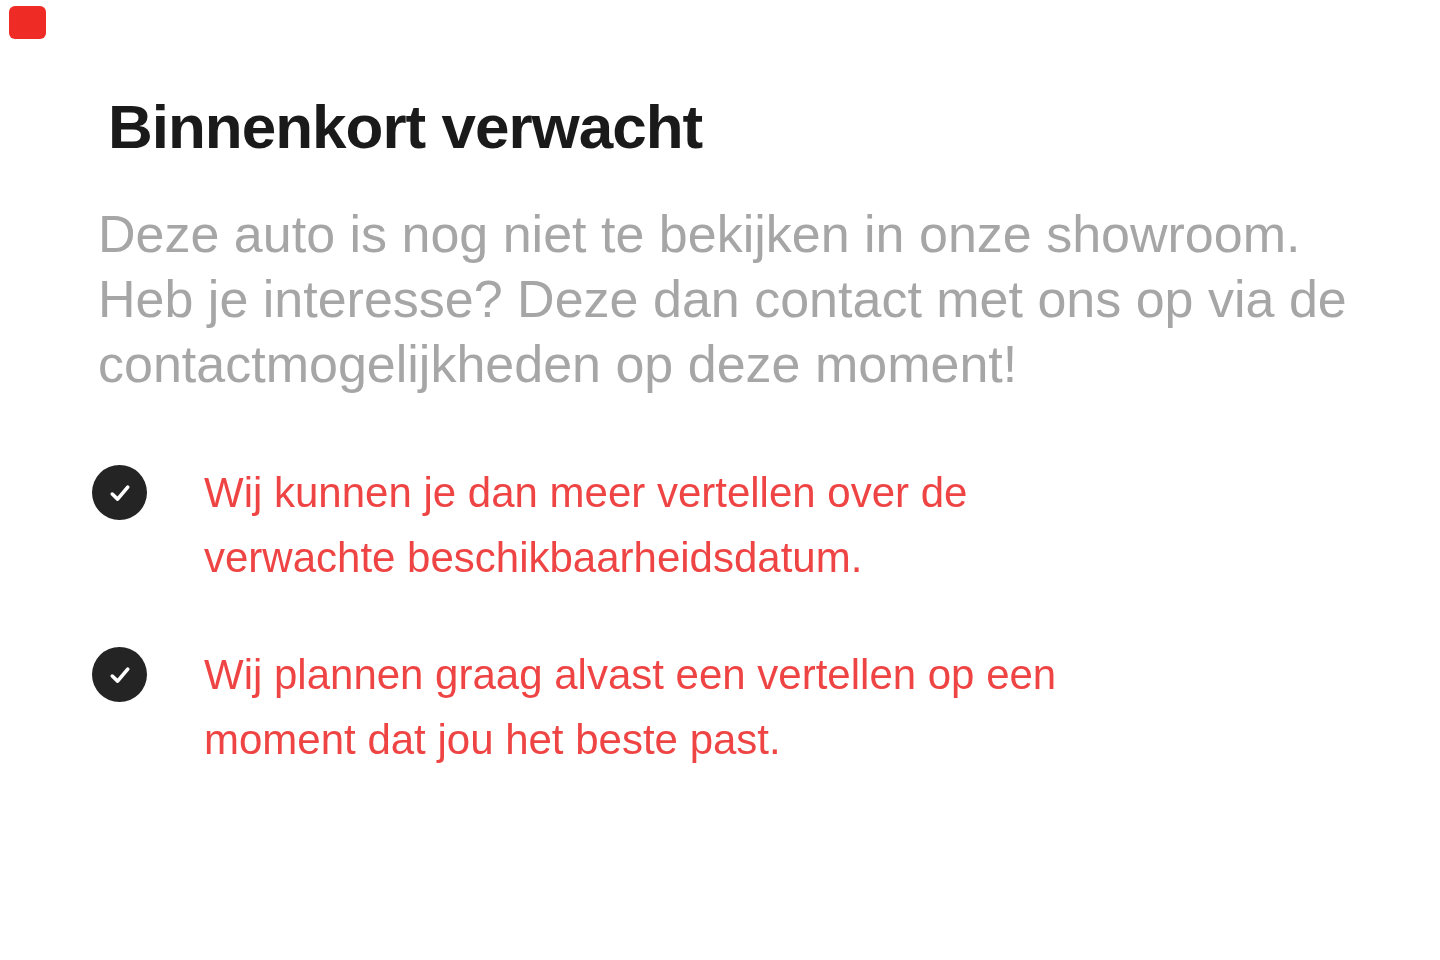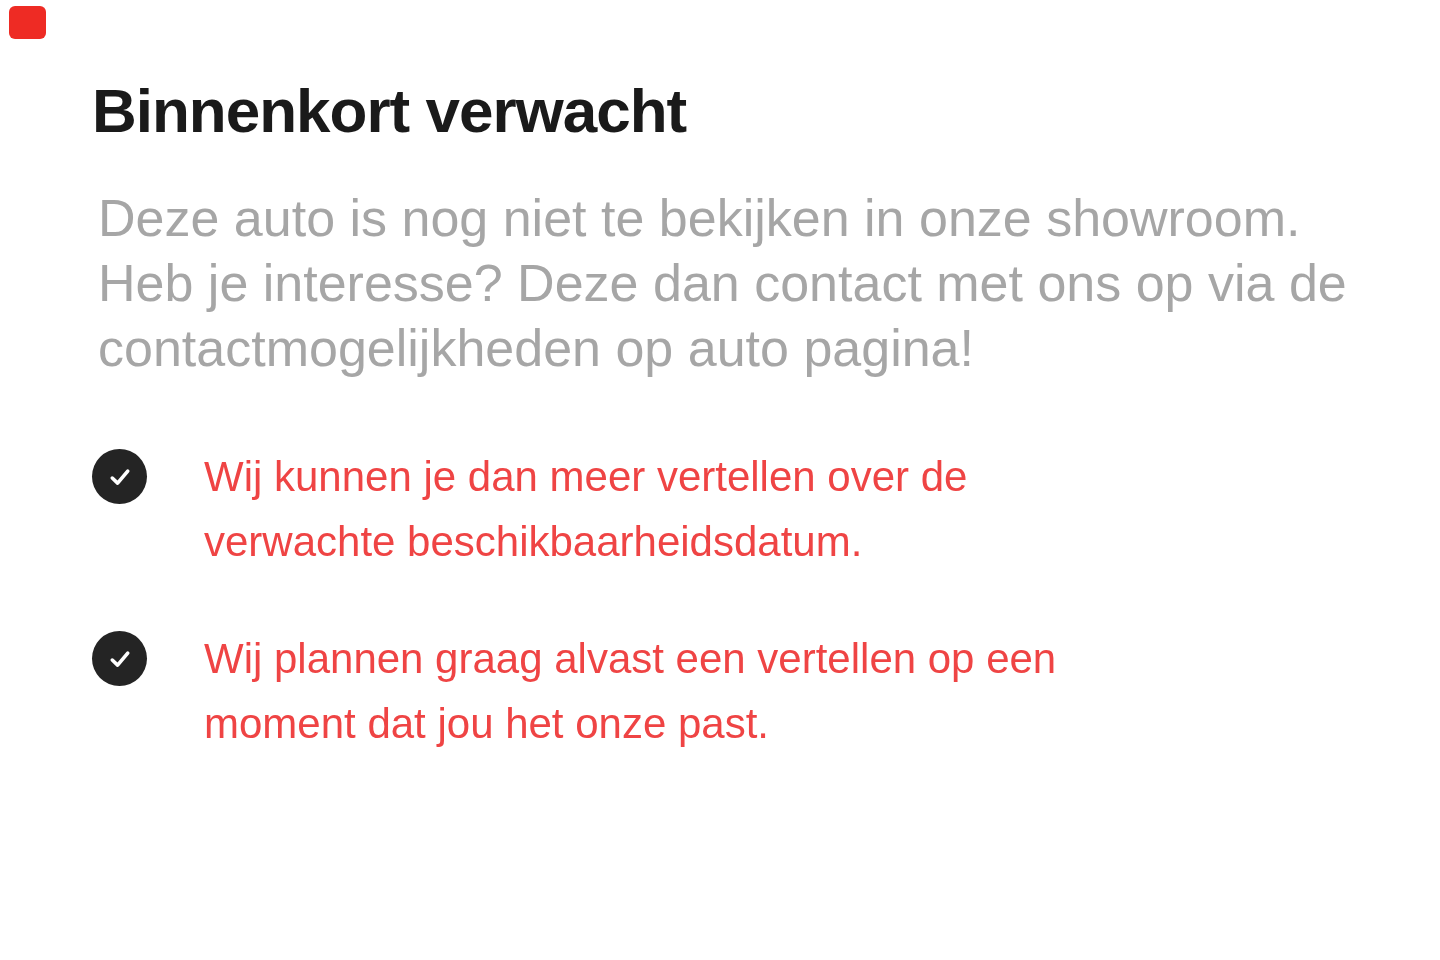--- a/index.html
+++ b/index.html
@@ -24,21 +24,21 @@
     border-radius: 6px;
     background: #ee2b24;
   }
   .content {
     position: absolute;
     left: 92px;
     top: 80px;
     width: 1260px;
   }
   .section-title {
-    margin: 0;
+    margin: 16px;
     font-size: 62px;
     line-height: 62px;
     font-weight: 700;
     letter-spacing: -1px;
     color: #1a1a1a;
   }
   .intro {
     margin: 44px 0 0 6px;
     font-size: 52px;
     line-height: 65px;
@@ -84,21 +84,21 @@
 
   <div class="red-indicator"></div>
 
   <main class="content">
 
     <h1 class="section-title">Binnenkort verwacht</h1>
 
     <p class="intro">
       <span class="line">Deze auto is nog niet te bekijken in onze showroom.</span>
       <span class="line">Heb je interesse? Deze dan contact met ons op via de</span>
-      <span class="line">contactmogelijkheden op auto pagina!</span>
+      <span class="line">contactmogelijkheden op deze moment!</span>
     </p>
 
     <ul class="checklist">
 
       <li class="checklist-item">
         <span class="check-circle">
           <svg width="32" height="32" viewBox="0 0 24 24" fill="none" aria-hidden="true">
             <path d="M6.2 12.8 L10.2 16.6 L17.8 7.6" stroke="#ffffff" stroke-width="2.7" stroke-linecap="round" stroke-linejoin="round"></path>
           </svg>
         </span>
@@ -109,20 +109,20 @@
       </li>
 
       <li class="checklist-item">
         <span class="check-circle">
           <svg width="32" height="32" viewBox="0 0 24 24" fill="none" aria-hidden="true">
             <path d="M6.2 12.8 L10.2 16.6 L17.8 7.6" stroke="#ffffff" stroke-width="2.7" stroke-linecap="round" stroke-linejoin="round"></path>
           </svg>
         </span>
         <div class="item-text">
           <span class="line">Wij plannen graag alvast een vertellen op een</span>
-          <span class="line">moment dat jou het onze past.</span>
+          <span class="line">moment dat jou het beste past.</span>
         </div>
       </li>
 
     </ul>
 
   </main>
 </div>
 
 </body></html>

